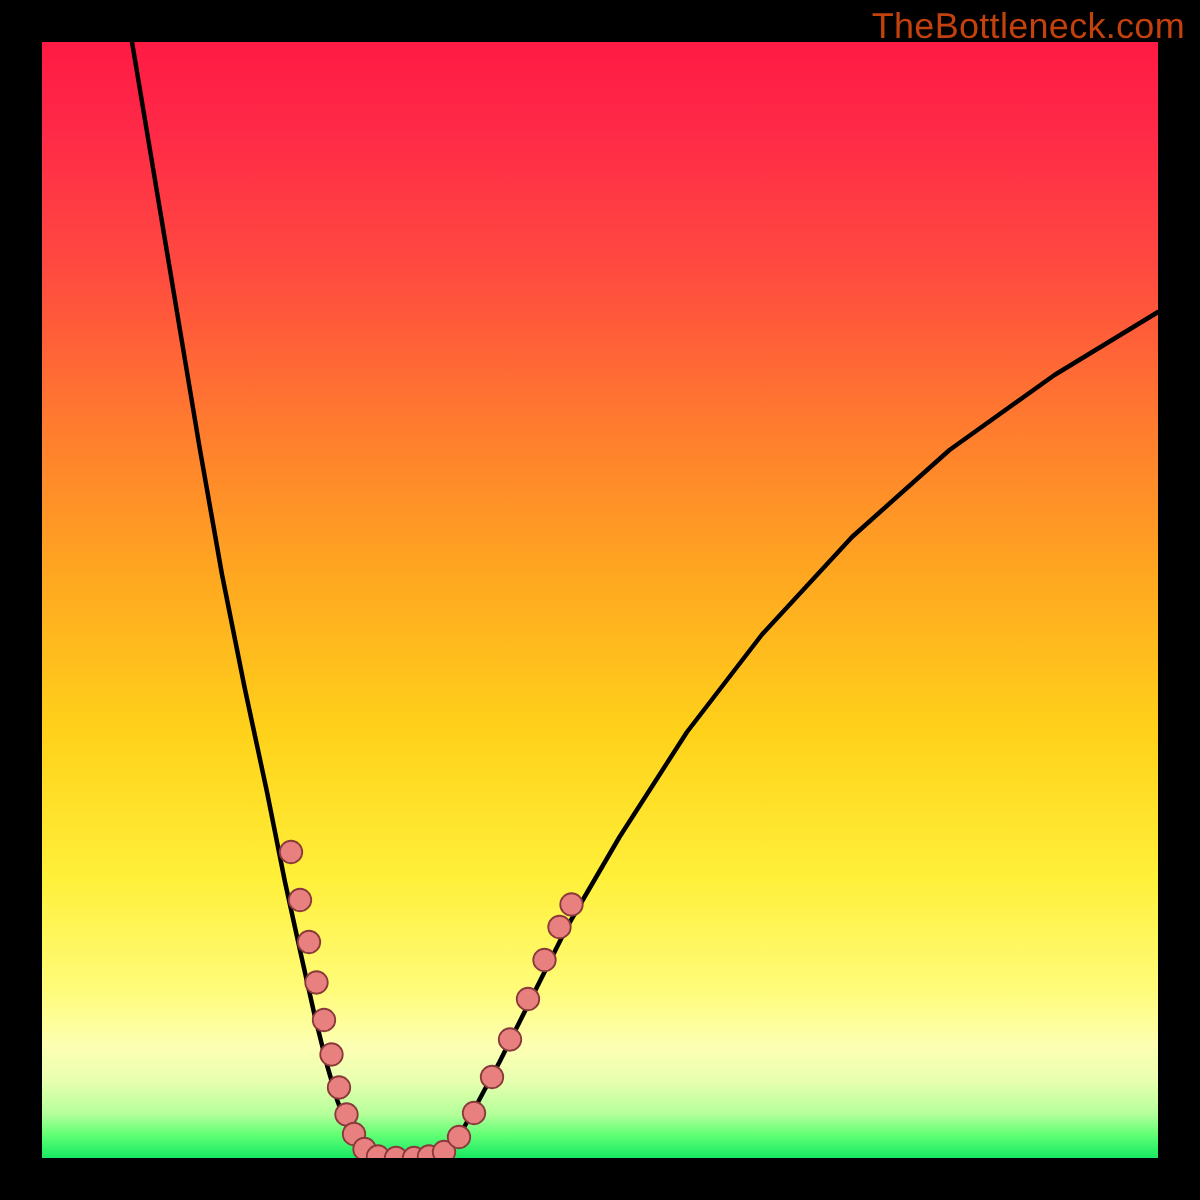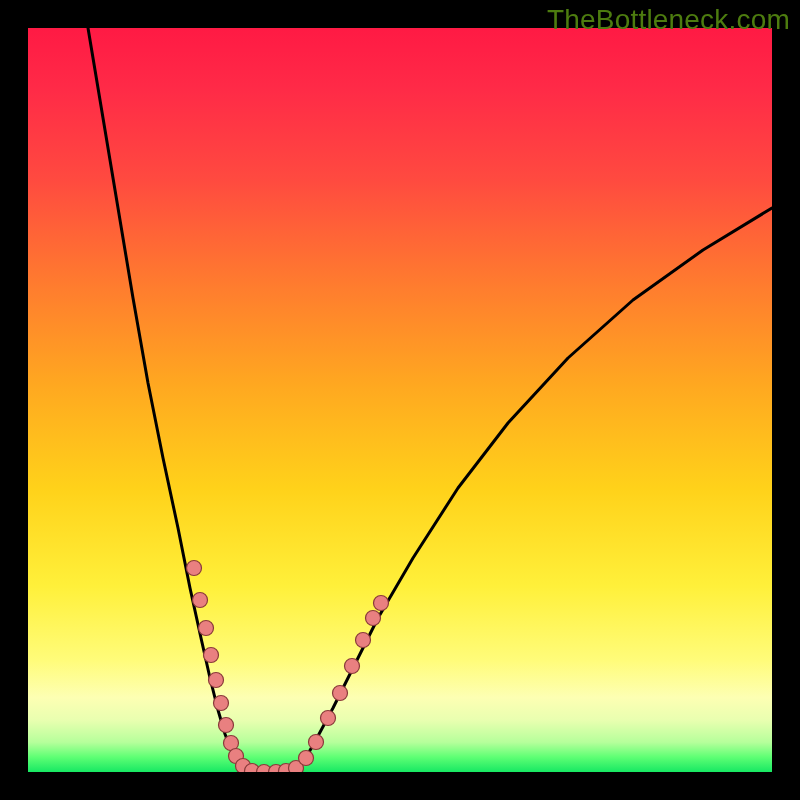--- a/index.html
+++ b/index.html
@@ -36,22 +36,22 @@
       #e9ffb0 93%,
       #b6ff9b 96%,
       #5eff74 98%,
       #17e863 100%
     );
   }
   .watermark {
     position: absolute;
     top: 4px;
     right: 10px;
-    color: #4d7c0f;
-    font-size: 28px;
+    color: #c2410c;
+    font-size: 24px;
     font-weight: 500;
     letter-spacing: 0.2px;
     user-select: none;
   }
   svg.curve {
     position: absolute;
     inset: 0;
     width: 100%;
     height: 100%;
     pointer-events: none;

